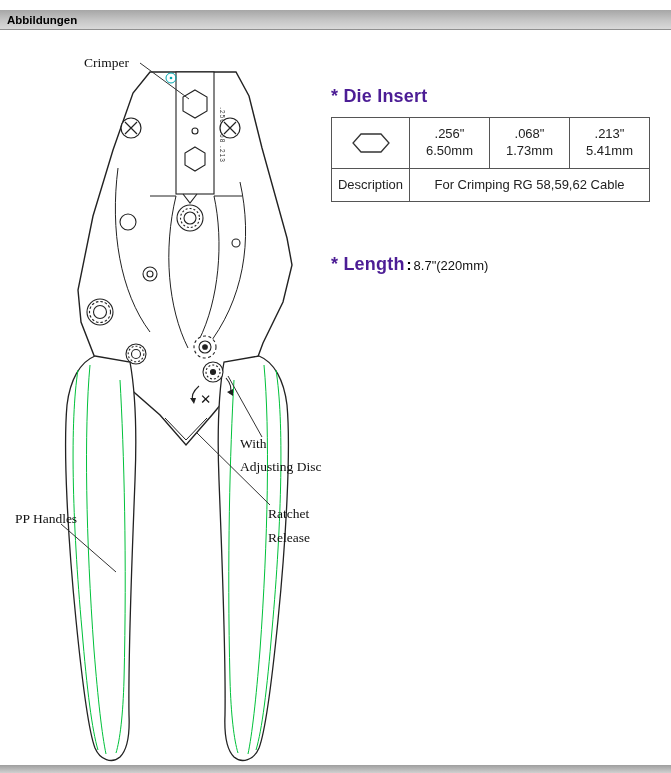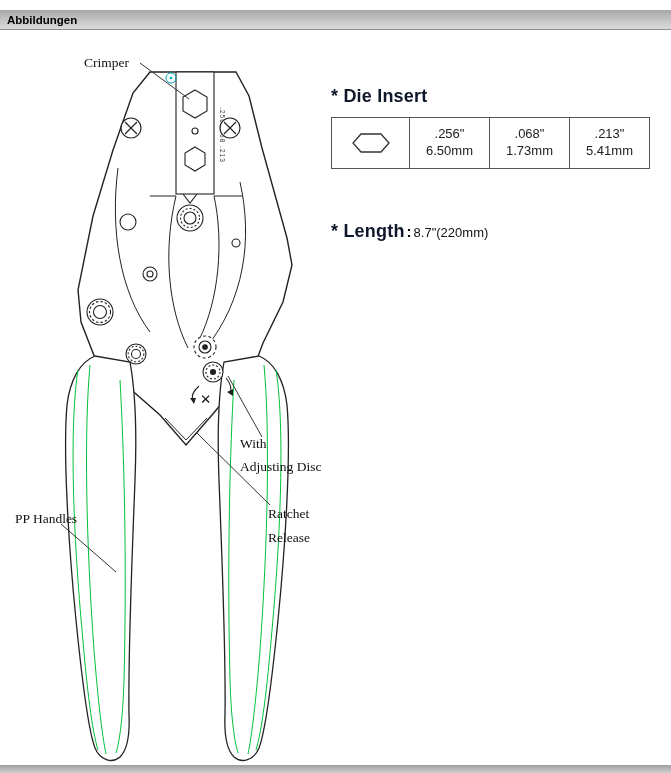--- a/index.html
+++ b/index.html
@@ -5,21 +5,21 @@
   html,body{margin:0;padding:0;background:#ffffff;}
   .page{position:relative;width:671px;height:773px;background:#ffffff;overflow:hidden;
         font-family:"Liberation Sans",sans-serif;}
   .header-bar{position:absolute;left:0;top:10px;width:671px;height:20px;
         background:linear-gradient(180deg,#a6a6a6 0%,#c6c6c6 55%,#d9d9d9 100%);
         border-bottom:1px solid #8f8f8f;display:flex;align-items:center;
         padding:0 7px;box-sizing:border-box;}
   .header-title{font-size:11.5px;font-weight:bold;color:#000;}
   .figure-svg{position:absolute;left:0;top:0;width:671px;height:773px;}
   .right-panel{position:absolute;left:331px;top:86px;width:334px;}
-  .spec-heading{font-size:18px;font-weight:bold;color:#0f172a;letter-spacing:0.2px;}
+  .spec-heading{font-size:18px;font-weight:bold;color:#4c1d95;letter-spacing:0.2px;}
   .die-table{border-collapse:collapse;margin-top:10px;table-layout:fixed;width:318px;}
   .die-table td{border:1px solid #555;text-align:center;vertical-align:middle;
         font-size:13px;color:#222;padding:3px 2px;line-height:1.3;}
   .die-table tr.size-row td{height:44px;}
   .die-table tr.desc-row td{height:26px;}
   .hex-cell svg{display:block;margin:0 auto;}
   .length-line{margin-top:52px;display:flex;align-items:baseline;gap:2px;}
   .length-sep{font-weight:bold;font-size:15px;color:#000;}
   .length-value{font-size:13px;color:#111;}
   .bottom-bar{position:absolute;left:0;top:765px;width:671px;height:8px;
@@ -159,20 +159,24 @@
         </td>
         <td>
           <div>.068"</div>
           <div>1.73mm</div>
         </td>
         <td>
           <div>.213"</div>
           <div>5.41mm</div>
         </td>
       </tr>
+      <tr class="desc-row">
+        <td>Description</td>
+        <td colspan="3">For Crimping RG 58,59,62 Cable</td>
+      </tr>
     </tbody>
       </table>
 
     <div class="length-line">
       <span class="spec-heading">* Length</span>
       <span class="length-sep">:</span>
       <span class="length-value">8.7"(220mm)</span>
     </div>
   </div>
 

